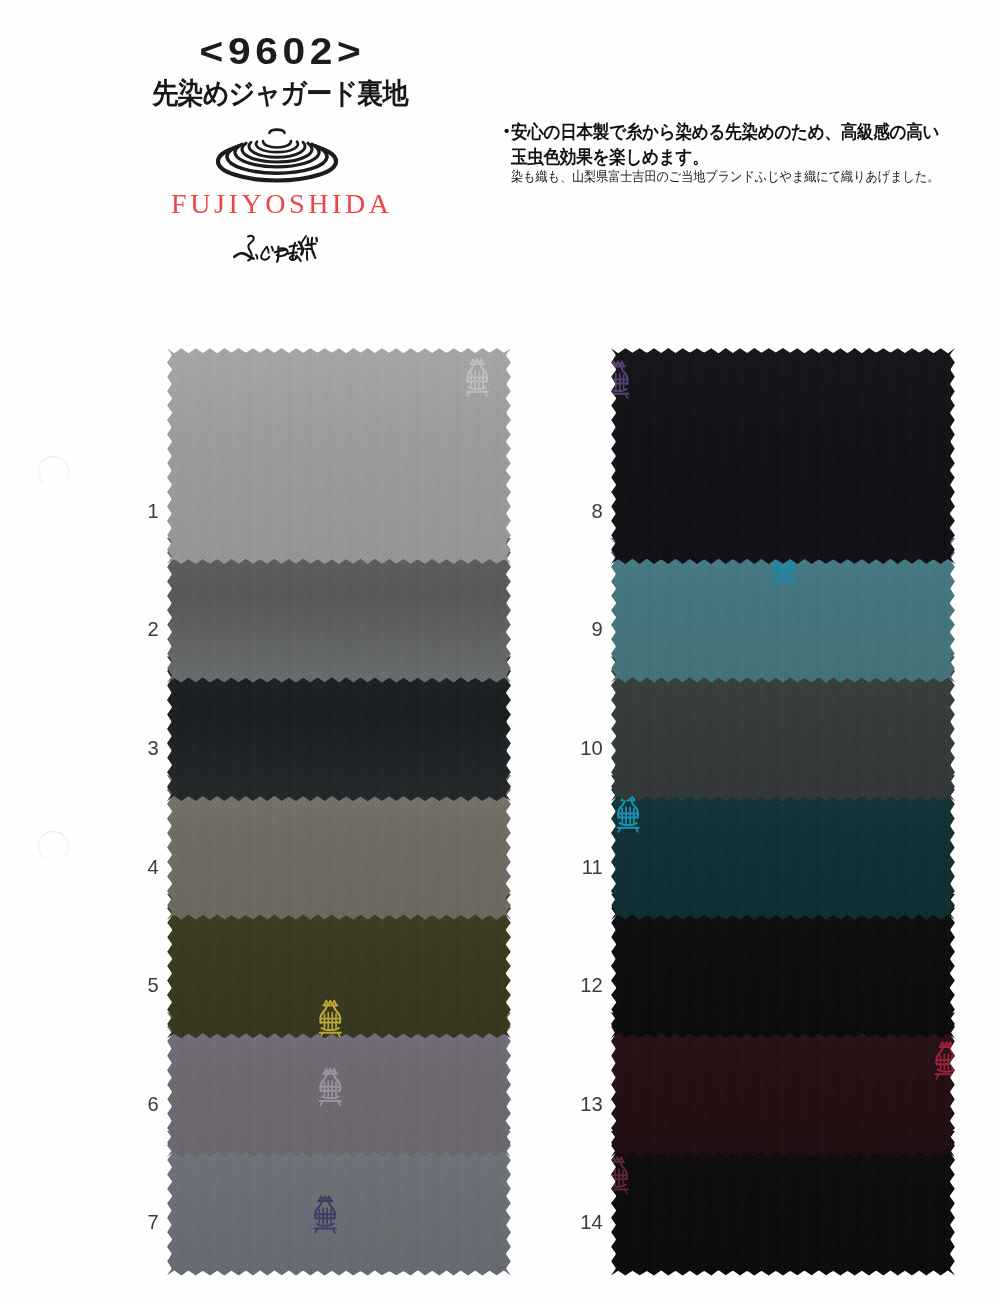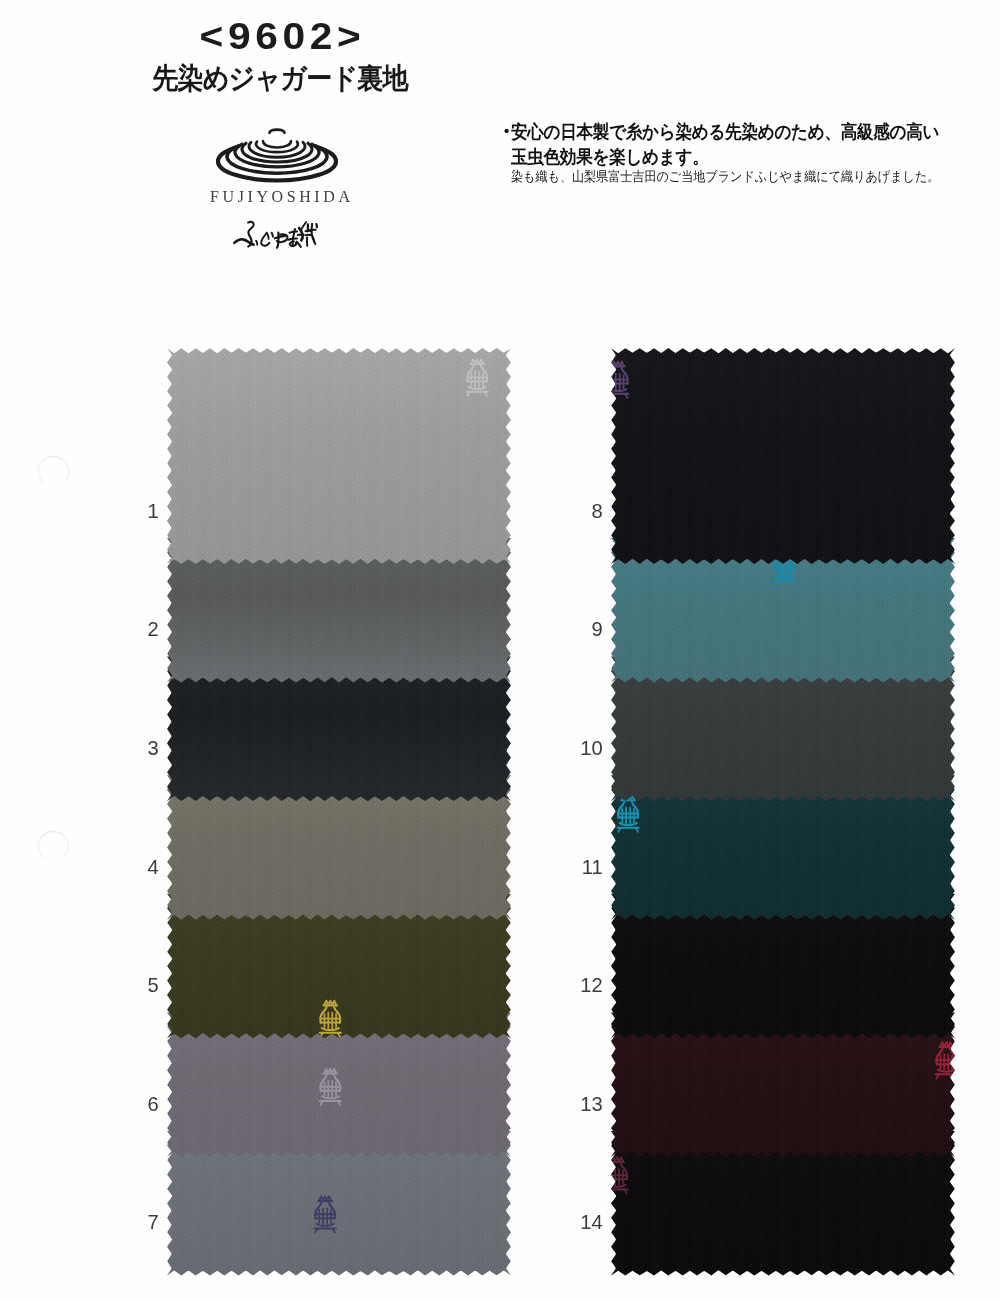--- a/index.html
+++ b/index.html
@@ -3,30 +3,30 @@
 <meta charset="utf-8">
 <title>Fabric Swatch Card</title>
 <style>
 html,body{margin:0;padding:0;background:#fff;}
 body{width:1000px;height:1300px;position:relative;overflow:hidden;
      font-family:"Liberation Sans",sans-serif;background:#fefefe;}
 #page{position:absolute;left:0;top:0;width:1000px;height:1300px;background:#fefefe;}
 
 
 #header{position:absolute;left:0;top:0;width:1000px;height:330px;}
-#title-block{position:absolute;left:80px;top:23px;width:400px;text-align:center;}
+#title-block{position:absolute;left:80px;top:38px;width:400px;text-align:center;}
 #code-title{font-size:37px;font-weight:700;letter-spacing:4.2px;transform:scaleX(1.10);color:#1c1c1c;
   font-family:"Liberation Sans",sans-serif;line-height:28px;white-space:nowrap;text-indent:4.4px;}
 #sub-title{font-size:28.8px;font-weight:700;color:#18181a;line-height:33px;margin-top:11px;
   letter-spacing:-0.9px;white-space:nowrap;transform:scaleX(0.905);}
 
 #logo-block{position:absolute;left:130px;top:118px;width:300px;text-align:center;}
 #logo-mark{width:300px;height:80px;display:block;}
-#brand-name{font-family:"Liberation Serif",serif;font-size:16px;letter-spacing:3.6px;
-  color:#404040;margin-top:-10px;text-indent:3.6px;}
+#brand-name{font-family:"Liberation Serif",serif;font-size:28px;letter-spacing:3.6px;
+  color:#ef4444;margin-top:-10px;text-indent:3.6px;}
 #brand-script{margin-top:13px;display:flex;justify-content:center;padding-right:9px;}
 
 
 #spec{position:absolute;left:504px;top:27px;width:470px;color:#222;}
 .spec-row{display:flex;align-items:baseline;font-size:17.6px;line-height:26.5px;white-space:nowrap;transform:scaleX(0.915);transform-origin:0 50%;}
 .spec-label{width:57px;flex:0 0 57px;font-weight:400;letter-spacing:-0.2px;}
 .spec-value{letter-spacing:-0.2px;font-weight:400;margin-left:9px;}
 
 #bullet{position:absolute;left:504px;top:120px;width:452px;}
 .bullet-line{display:flex;align-items:flex-start;}

